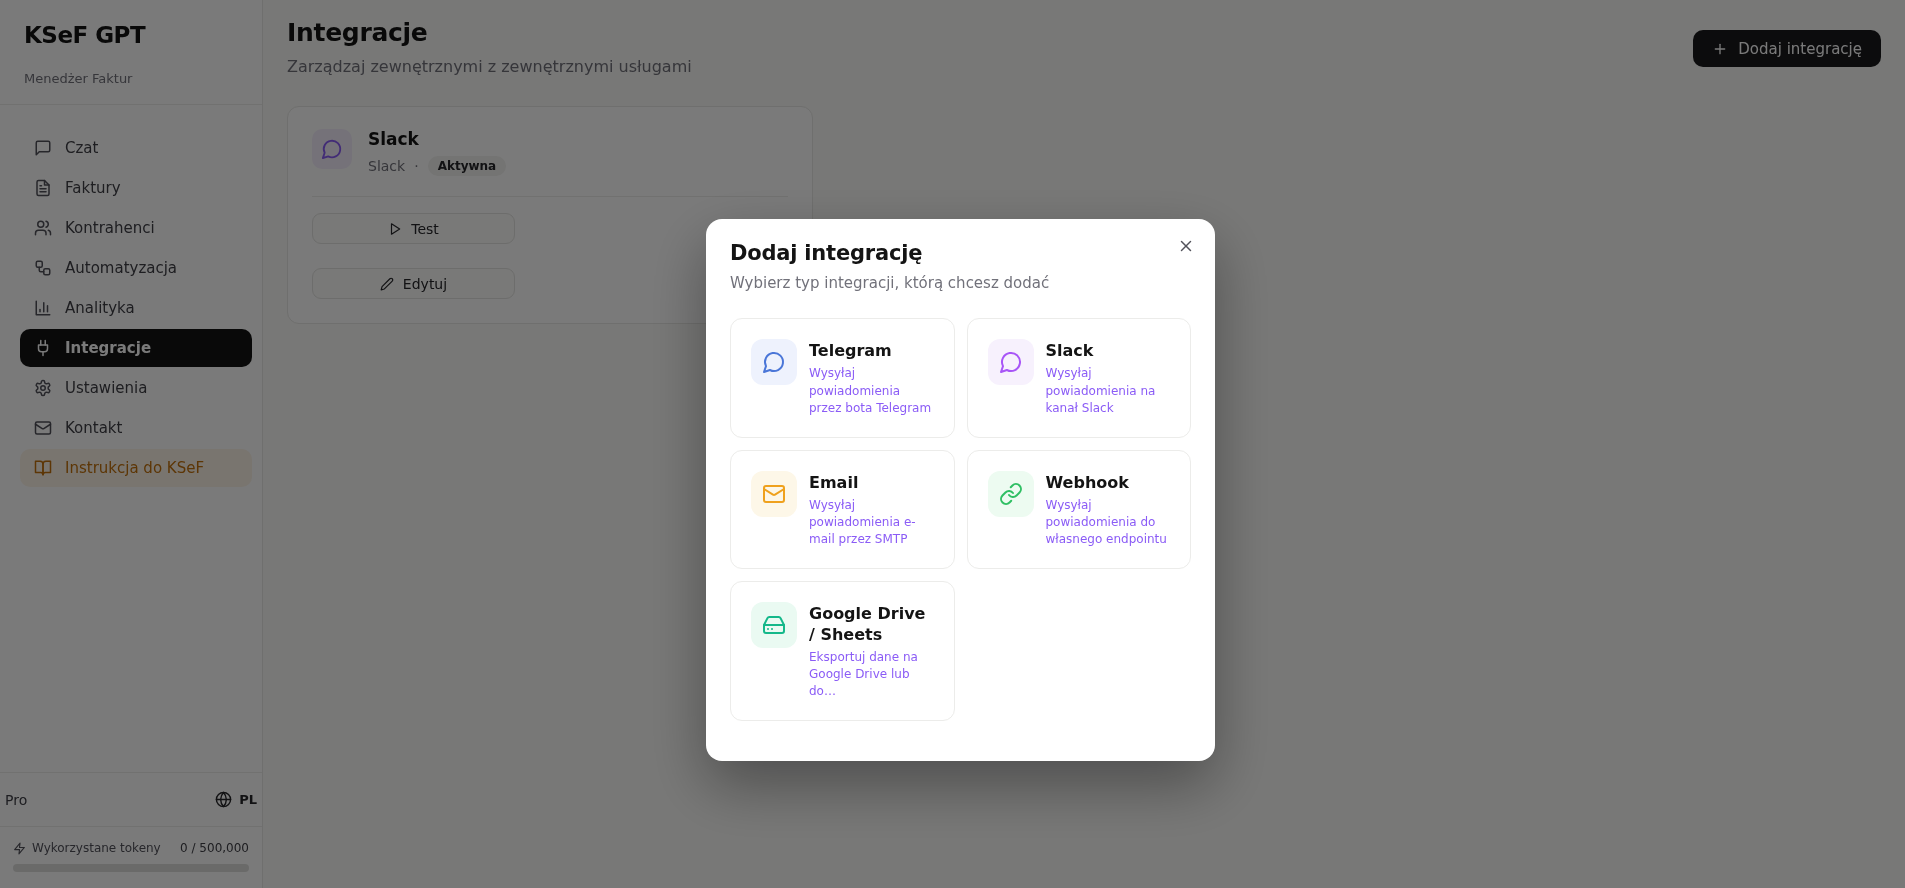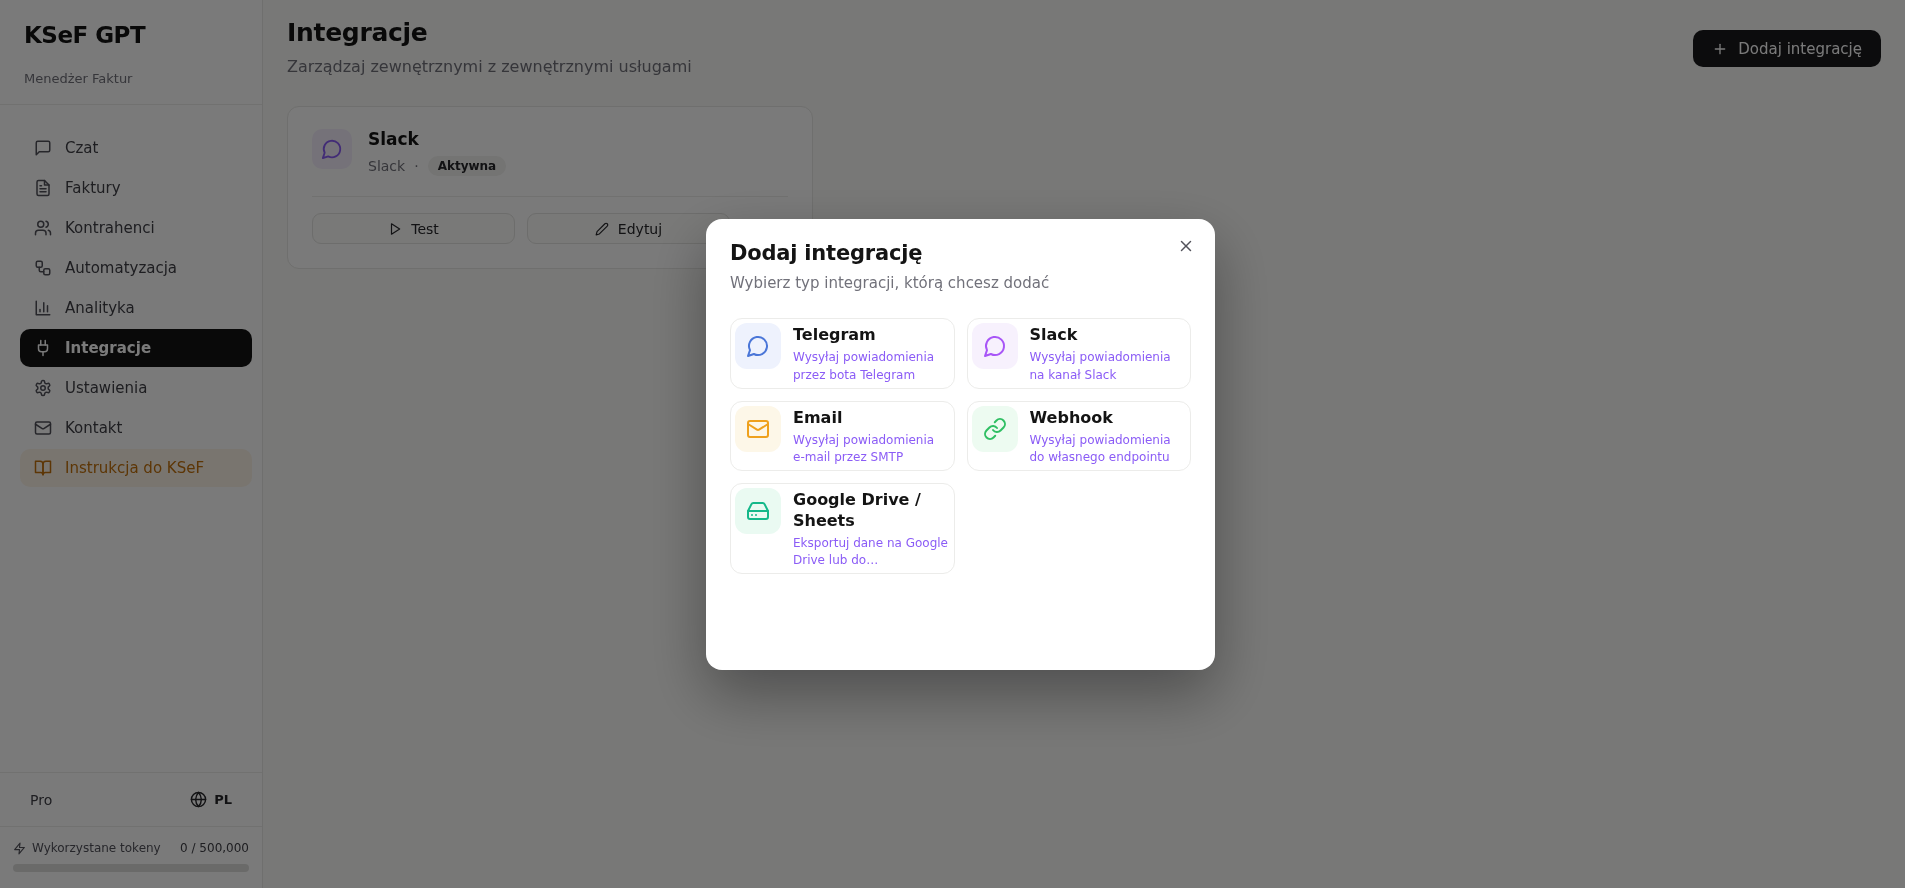--- a/index.html
+++ b/index.html
@@ -17,21 +17,21 @@
   .sb-subtitle { margin-top:23px; font-size:13px; color:#71717a; }
   .sb-nav { padding:24px 10px 0 20px; display:flex; flex-direction:column; gap:2px; }
   .nav-item { display:flex; align-items:center; gap:13px; height:38px; padding:0 14px; border-radius:10px; font-size:15px; color:#3f3f46; cursor:pointer; }
   .nav-item .ni-icon { width:18px; height:18px; color:#52525b; flex:none; }
   .nav-item.active { background:#141414; color:#ffffff; font-weight:600; }
   .nav-item.active .ni-icon { color:#ffffff; }
   .nav-item.highlight { color:#c2710c; background:rgba(224,150,42,0.10); }
   .nav-item.highlight .ni-icon { color:#c2710c; }
   .sb-spacer { flex:1; }
   .sb-footer { border-top:1px solid #ededea; }
-  .plan-row { height:54px; display:flex; align-items:center; justify-content:space-between; padding:0 30px; border-bottom:1px solid #ededea; }
+  .plan-row { height:54px; display:flex; align-items:center; justify-content:space-between; padding:0 5px; border-bottom:1px solid #ededea; }
   .plan-label { font-size:14px; color:#3f3f46; }
   .lang { display:flex; align-items:center; gap:7px; font-size:13px; font-weight:600; color:#27272a; cursor:pointer; }
   .lang .li-icon { width:17px; height:17px; color:#27272a; }
   .tokens { padding:14px 13px 16px 13px; }
   .tokens-row { display:flex; align-items:center; gap:6px; font-size:12px; color:#52525b; }
   .tokens-row .zap { width:13px; height:13px; color:#52525b; flex:none; }
   .tokens-value { margin-left:auto; color:#3f3f46; }
   .progress { margin-top:9px; height:8px; border-radius:4px; background:#dddddb; overflow:hidden; }
   .progress-fill { height:100%; background:#141414; border-radius:4px; width:0%; }
 
@@ -43,33 +43,33 @@
   .add-btn .plus { width:16px; height:16px; color:#ffffff; }
 
   .int-card { margin-top:30px; width:526px; background:#ffffff; border:1px solid #e8e8e5; border-radius:12px; padding:22px 24px 24px 24px; }
   .ic-head { display:flex; align-items:flex-start; gap:16px; }
   .ic-icon { width:40px; height:40px; border-radius:10px; background:#f5effc; color:#8b5cf6; display:flex; align-items:center; justify-content:center; flex:none; }
   .ic-icon svg { width:22px; height:22px; }
   .ic-name { font-size:17px; font-weight:600; color:#141414; }
   .ic-subrow { margin-top:7px; display:flex; align-items:center; gap:9px; font-size:14px; color:#71717a; }
   .badge { display:inline-block; padding:3px 10px; border-radius:999px; background:#f2f2f0; font-size:12px; font-weight:700; color:#27272a; }
   .ic-divider { margin-top:20px; border-top:1px solid #ededea; }
-  .ic-actions { margin-top:16px; display:flex; gap:12px; }
+  .ic-actions { margin-top:16px; display:flex; gap:24px;flex-direction:column; }
   .ghost-btn { flex:none; width:203px; height:31px; display:flex; align-items:center; justify-content:center; gap:9px; background:#fcfcfb; border:1px solid #e4e4e1; border-radius:9px; font-size:14px; color:#27272a; font-family:inherit; cursor:pointer; }
   .ghost-btn svg { width:14px; height:14px; color:#27272a; }
 
   
   .overlay { position:fixed; inset:0; background:rgba(0,0,0,0.52); z-index:10; }
   .modal { position:fixed; left:706px; top:219px; width:509px; min-height:451px; background:#ffffff; border-radius:16px; box-shadow:0 24px 60px rgba(0,0,0,0.35); z-index:20; padding:22px 24px 40px 24px; }
   .modal-close { position:absolute; top:14px; right:16px; width:26px; height:26px; background:none; border:none; color:#52525b; cursor:pointer; display:flex; align-items:center; justify-content:center; }
   .modal-close svg { width:18px; height:18px; }
   .modal-title { font-size:21px; font-weight:700; letter-spacing:-0.2px; color:#141414; }
   .modal-subtitle { margin-top:9px; font-size:15px; color:#71717a; }
   .options-grid { margin-top:26px; display:grid; grid-template-columns:1fr 1fr; gap:12px; }
-  .opt-card { border:1px solid #ececea; border-radius:12px; background:#ffffff; padding:4px; display:flex; align-items:flex-start; gap:12px; cursor:pointer; text-align:left; font-family:inherit; }
+  .opt-card { border:1px solid #ececea; border-radius:12px; background:#ffffff; padding:20px; display:flex; align-items:flex-start; gap:12px; cursor:pointer; text-align:left; font-family:inherit; }
   .opt-icon { width:46px; height:46px; border-radius:12px; display:flex; align-items:center; justify-content:center; flex:none; }
   .opt-icon svg { width:24px; height:24px; }
   .opt-title { font-size:16px; font-weight:600; color:#141414; line-height:1.28; padding-top:2px; }
   .opt-desc { margin-top:4px; font-size:12px; line-height:1.42; color:#8b5cf6; }
 </style>
 </head>
 <body>
 
 <svg width="0" height="0" style="position:absolute">
   <defs>

